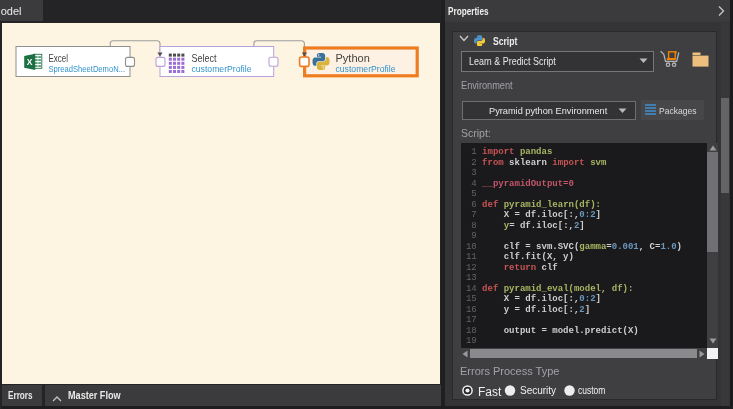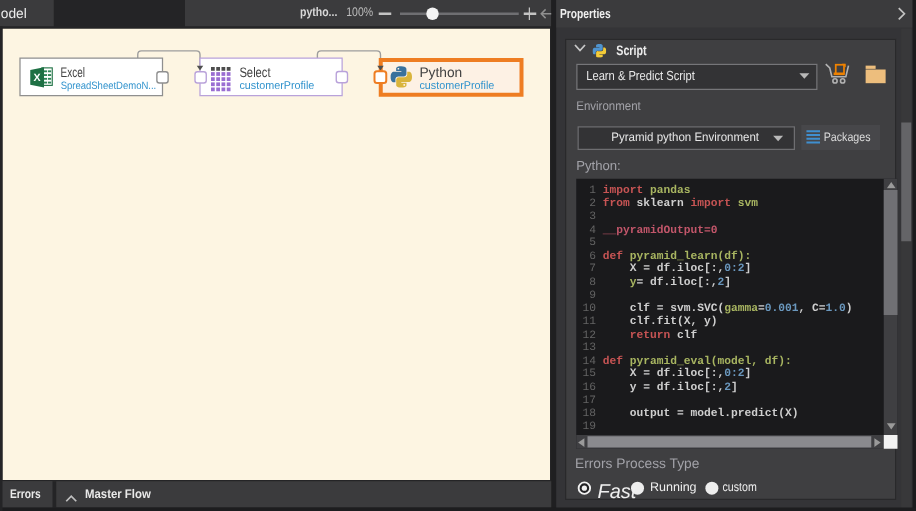--- a/index.html
+++ b/index.html
@@ -10,32 +10,20 @@
   .lbl{color:#a2a2a8;font-size:10.5px;}
 </style>
 </head>
 <body>
 <div id="stage">
 
   <div class="abs" style="left:0;top:0;width:733px;height:23px;background:#242426;"></div>
 
   <div class="tab" style="left:0;width:43px;overflow:hidden;">
     <span style="position:absolute;left:-8.5px;top:4.5px;font-size:11px;color:#ececec;">Model</span>
-  </div>
-  <div class="tab" style="left:147.5px;width:293.5px;">
-    <span style="position:absolute;left:92px;top:5px;font-size:10px;font-weight:bold;color:#d8d8d8;transform:scaleX(0.84);transform-origin:0 50%;">pytho...</span>
-    <span style="position:absolute;left:129px;top:5px;font-size:10px;color:#bdbdbd;transform:scaleX(0.84);transform-origin:0 50%;">100%</span>
-    <div class="abs" style="left:155px;top:9.8px;width:10.5px;height:2.2px;background:#c3c3c3;"></div>
-    <div class="abs" style="left:172px;top:10.2px;width:95px;height:1.5px;background:#6f6f72;"></div>
-    <div class="abs" style="left:193px;top:5.7px;width:10px;height:10px;border-radius:50%;background:#f4f4f4;"></div>
-    <div class="abs" style="left:271px;top:10px;width:10px;height:1.8px;background:#c3c3c3;"></div>
-    <div class="abs" style="left:275px;top:5.9px;width:1.8px;height:10px;background:#c3c3c3;"></div>
-    <svg class="abs" style="left:283px;top:5px;" width="12" height="12" viewBox="0 0 12 12">
-      <path d="M11 6 H2 M5.5 2.5 L2 6 l3.5 3.5" fill="none" stroke="#8f8f8f" stroke-width="1.2"></path>
-    </svg>
   </div>
 
   <div class="abs" style="left:2px;top:23px;width:438px;height:361px;background:#fdf5e2;"></div>
 
   <svg class="abs" style="left:0;top:23px;" width="441" height="362" viewBox="0 23 441 362">
 
     <g fill="none" stroke="#9d9d9d" stroke-width="1.1">
       <path d="M110.2 46.5 L110.2 43.7 Q110.2 40.7 113.2 40.7 L157 40.7 Q160 40.7 160 43.7 L160 52.6"></path>
       <path d="M253.9 46.5 L253.9 43.7 Q253.9 40.7 256.9 40.7 L301.4 40.7 Q304.4 40.7 304.4 43.7 L304.4 52.6"></path>
     </g>
@@ -175,21 +163,21 @@
   <svg class="abs" style="left:645px;top:104px;" width="12" height="12" viewBox="0 0 12 12">
     <g stroke="#3f8fd0" stroke-width="1.5">
         <line x1="0" y1="1" x2="11" y2="1"></line>
         <line x1="0" y1="4" x2="11" y2="4"></line>
         <line x1="0" y1="7" x2="11" y2="7"></line>
         <line x1="0" y1="10" x2="11" y2="10"></line>
       </g>
   </svg>
   <span class="abs" style="left:658.5px;top:105px;font-size:9.8px;color:#dcdcdc;transform:scaleX(0.87);transform-origin:0 50%;">Packages</span>
 
-  <span class="abs lbl" style="left:461px;top:126.5px;">Python:</span>
+  <span class="abs lbl" style="left:461px;top:126.5px;">Script:</span>
 
   <div class="abs" style="left:460.5px;top:142.8px;width:257.5px;height:216.2px;background:#1a1a1c;"></div>
   <div id="code" class="abs" style="left:460.5px;top:147px;width:246px;font-family:'Liberation Mono',monospace;font-size:9px;line-height:10.5px;font-weight:bold;white-space:pre;color:#cfcfcf;"><div><span style="color:#636363;font-weight:normal;">&nbsp;&nbsp;1</span> <span style="color:#c75454">import</span><span style="color:#cfcfcf"> </span><span style="color:#a8b561">pandas</span></div><div><span style="color:#636363;font-weight:normal;">&nbsp;&nbsp;2</span> <span style="color:#c75454">from</span><span style="color:#cfcfcf"> sklearn </span><span style="color:#c75454">import</span><span style="color:#cfcfcf"> </span><span style="color:#a8b561">svm</span></div><div><span style="color:#636363;font-weight:normal;">&nbsp;&nbsp;3</span> </div><div><span style="color:#636363;font-weight:normal;">&nbsp;&nbsp;4</span> <span style="color:#c2566a">__pyramidOutput=0</span></div><div><span style="color:#636363;font-weight:normal;">&nbsp;&nbsp;5</span> </div><div><span style="color:#636363;font-weight:normal;">&nbsp;&nbsp;6</span> <span style="color:#c75454">def</span><span style="color:#cfcfcf"> </span><span style="color:#a8b561">pyramid_learn(df):</span></div><div><span style="color:#636363;font-weight:normal;">&nbsp;&nbsp;7</span> <span style="color:#cfcfcf">    X = df.iloc[:,</span><span style="color:#6a97bd">0:2</span><span style="color:#cfcfcf">]</span></div><div><span style="color:#636363;font-weight:normal;">&nbsp;&nbsp;8</span> <span style="color:#a8b561">    y</span><span style="color:#cfcfcf">= df.iloc[:,</span><span style="color:#6a97bd">2</span><span style="color:#cfcfcf">]</span></div><div><span style="color:#636363;font-weight:normal;">&nbsp;&nbsp;9</span> </div><div><span style="color:#636363;font-weight:normal;">&nbsp;10</span> <span style="color:#cfcfcf">    clf = svm.SVC(</span><span style="color:#a8b561">gamma</span><span style="color:#cfcfcf">=</span><span style="color:#6a97bd">0.001</span><span style="color:#cfcfcf">, C=</span><span style="color:#6a97bd">1.0</span><span style="color:#cfcfcf">)</span></div><div><span style="color:#636363;font-weight:normal;">&nbsp;11</span> <span style="color:#cfcfcf">    clf.fit(X, y)</span></div><div><span style="color:#636363;font-weight:normal;">&nbsp;12</span> <span style="color:#c75454">    return</span><span style="color:#cfcfcf"> clf</span></div><div><span style="color:#636363;font-weight:normal;">&nbsp;13</span> </div><div><span style="color:#636363;font-weight:normal;">&nbsp;14</span> <span style="color:#c75454">def</span><span style="color:#cfcfcf"> </span><span style="color:#a8b561">pyramid_eval(model, df):</span></div><div><span style="color:#636363;font-weight:normal;">&nbsp;15</span> <span style="color:#cfcfcf">    X = df.iloc[:,</span><span style="color:#6a97bd">0:2</span><span style="color:#cfcfcf">]</span></div><div><span style="color:#636363;font-weight:normal;">&nbsp;16</span> <span style="color:#cfcfcf">    y = df.iloc[:,</span><span style="color:#6a97bd">2</span><span style="color:#cfcfcf">]</span></div><div><span style="color:#636363;font-weight:normal;">&nbsp;17</span> </div><div><span style="color:#636363;font-weight:normal;">&nbsp;18</span> <span style="color:#cfcfcf">    output = model.predict(X)</span></div><div><span style="color:#636363;font-weight:normal;">&nbsp;19</span> </div></div>
 
   <div class="abs" style="left:707px;top:142.8px;width:11px;height:216.2px;background:#3f3f42;"></div>
   <svg class="abs" style="left:708.5px;top:145px;" width="8" height="6" viewBox="0 0 8 6">
       <path d="M4 0.5 L7.5 5.5 H0.5 Z" fill="#9a9a9a"></path>
     </svg>
   <svg class="abs" style="left:708.5px;top:338px;" width="8" height="6" viewBox="0 0 8 6">
       <path d="M4 5.5 L7.5 0.5 H0.5 Z" fill="#9a9a9a"></path>
@@ -208,22 +196,22 @@
   <div class="abs" style="left:707px;top:347.5px;width:11px;height:11.5px;background:#f2f2f2;"></div>
 
   <span class="abs lbl" style="left:460px;top:364.5px;font-size:11px;">Errors Process Type</span>
 
   <svg class="abs" style="left:455px;top:383px;" width="180" height="15" viewBox="0 0 180 15">
     <circle cx="12.5" cy="7.5" r="4.6" fill="#222224" stroke="#f0f0f0" stroke-width="1.5"></circle>
     <circle cx="12.5" cy="7.5" r="2.1" fill="#f0f0f0"></circle>
     <circle cx="55" cy="7.5" r="5.2" fill="#ededed"></circle>
     <circle cx="114.5" cy="7.5" r="5.2" fill="#ededed"></circle>
   </svg>
-  <span class="abs" style="left:478px;top:385px;font-size:16px;color:#efefef;font-style:italic;">Fast</span>
-  <span class="abs" style="left:520px;top:385px;font-size:10px;color:#efefef;">Running</span>
+  <span class="abs" style="left:478px;top:385px;font-size:12px;color:#efefef;">Fast</span>
+  <span class="abs" style="left:520px;top:385px;font-size:10px;color:#efefef;">Security</span>
   <span class="abs" style="left:578px;top:385px;font-size:10px;color:#efefef;transform:scaleX(0.85);transform-origin:0 50%;">custom</span>
 
   <div class="abs" style="left:0;top:385px;width:441px;height:21px;background:#3b3b3d;"></div>
   <div class="abs" style="left:0;top:385px;width:41.5px;height:21px;background:#3b3b3d;"></div>
   <div class="abs" style="left:41.5px;top:385px;width:3px;height:21px;background:#242426;"></div>
   <span class="abs" style="left:7.5px;top:389.5px;font-size:10px;font-weight:bold;color:#e9e9e9;transform:scaleX(0.82);transform-origin:0 50%;">Errors</span>
   <svg class="abs" style="left:52px;top:395.5px;" width="10" height="6" viewBox="0 0 10 6">
     <path d="M1 5 L5 1 L9 5" fill="none" stroke="#c0c0c0" stroke-width="1.4"></path>
   </svg>
   <span class="abs" style="left:67.5px;top:389.5px;font-size:10px;font-weight:bold;color:#e9e9e9;transform:scaleX(0.91);transform-origin:0 50%;">Master Flow</span>

